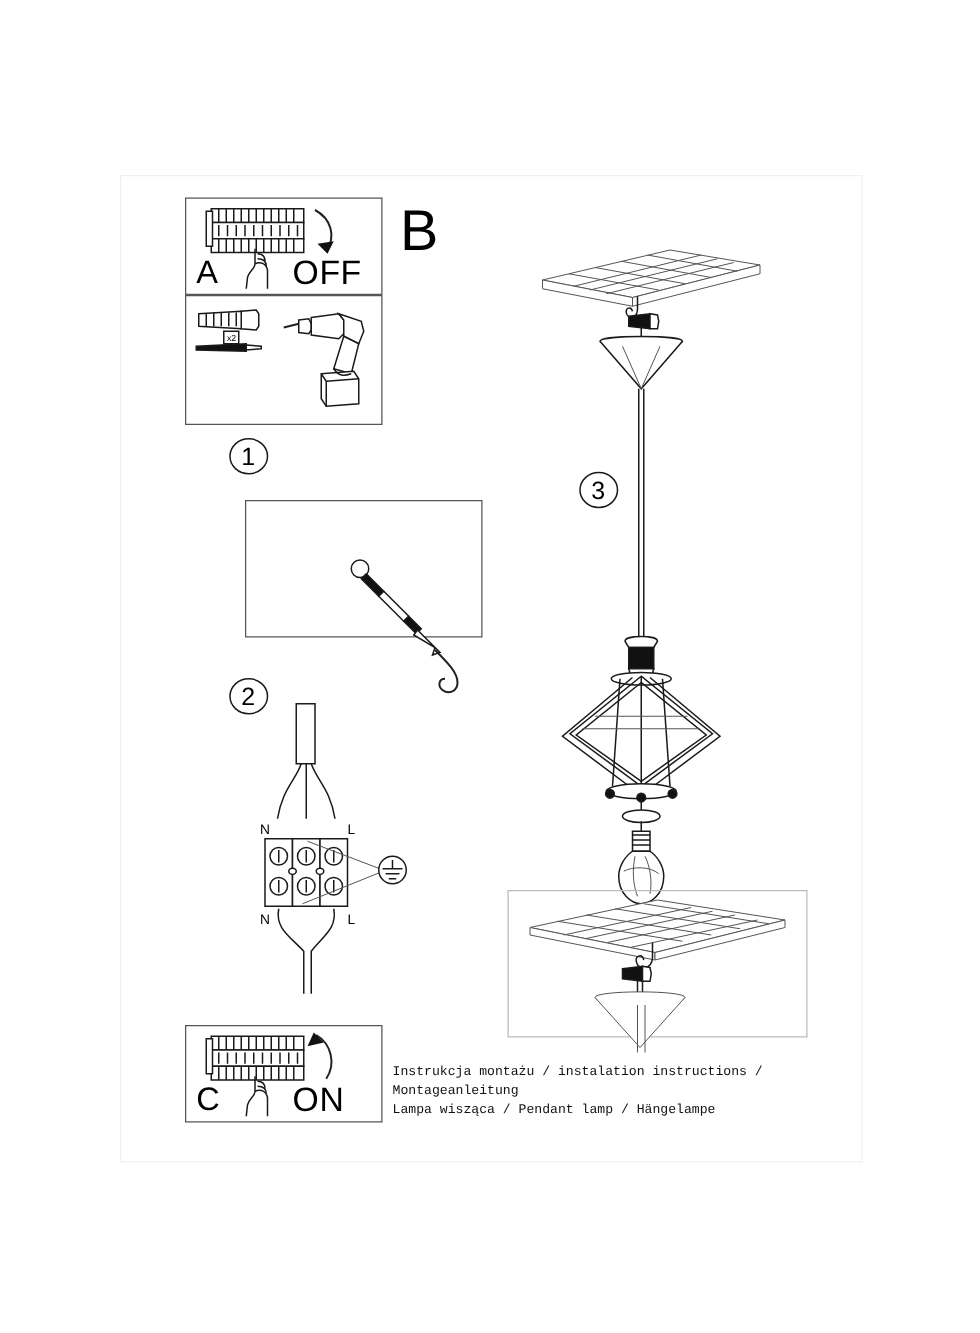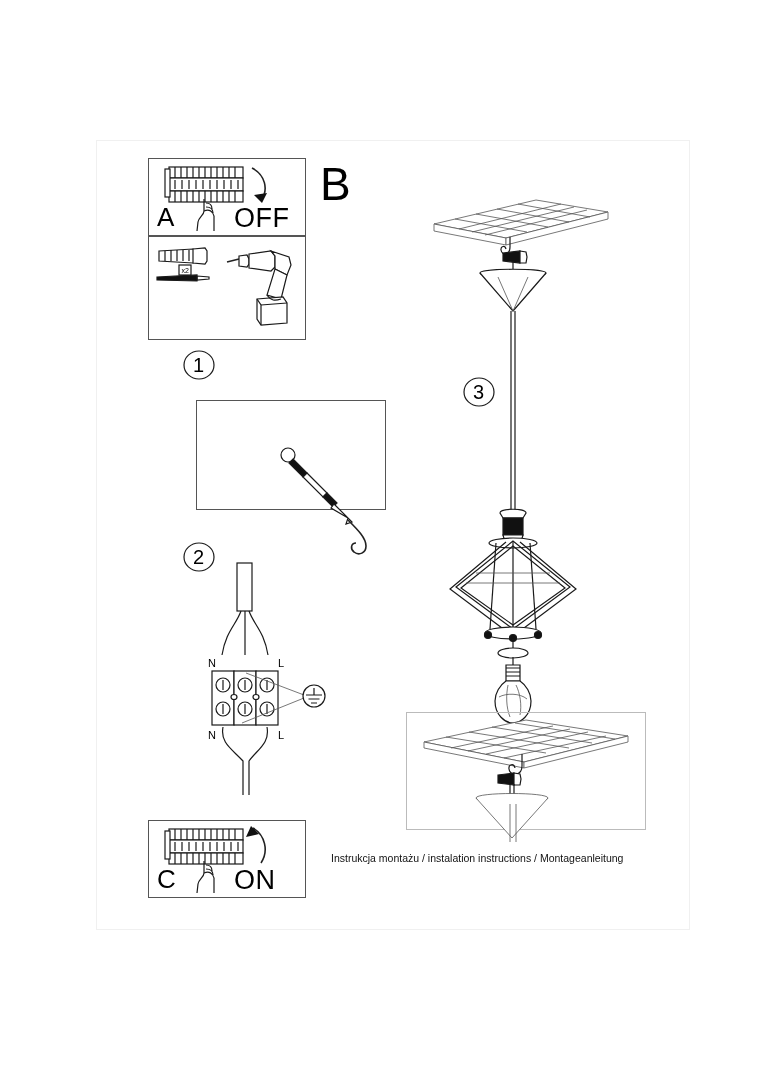--- a/index.html
+++ b/index.html
@@ -12,21 +12,21 @@
   .ln{stroke:#1a1a1a;fill:none;stroke-width:1.2;}
   .ln-thin{stroke:#555;fill:none;stroke-width:0.8;}
   .ln-med{stroke:#222;fill:none;stroke-width:1.6;}
   .fillw{fill:#ffffff;}
   .fillk{fill:#111;}
   .big-letter{font-size:46px;font-weight:400;font-family:"Liberation Sans",sans-serif;}
   .panel-letter{font-size:26px;font-family:"Liberation Sans",sans-serif;}
   .onoff{font-size:27px;font-family:"Liberation Sans",sans-serif;letter-spacing:0.5px;}
   .stepnum{font-size:20px;font-family:"Liberation Sans",sans-serif;}
   .termlabel{font-size:11px;font-family:"Liberation Sans",sans-serif;}
-  .caption{font-size:10.5px;line-height:15px;font-family:Liberation Sans, sans-serif;color:#111;margin-left:17px;}
+  .caption{font-size:10.5px;line-height:15px;font-family:Liberation Mono, monospace;color:#111;}
   .x2{font-size:7px;font-family:"Liberation Sans",sans-serif;}
 </style>
 </head>
 <body>
 
 <div class="page-border"></div>
 
 <div class="frame" style="left:148px;top:158px;width:158px;height:78px;">
   <svg width="156" height="76" viewBox="0 0 156 76">
 
@@ -333,13 +333,14 @@
     <g>
       <path class="ln-thin fillw" d="M70 86 C70 80 142 80 142 86 C142 92 70 92 70 86 Z"></path>
       <path class="ln-thin fillw" d="M70 86 L106 126 L142 86"></path>
       <path class="ln-thin" d="M104 92 L104 130 M110 92 L110 130"></path>
     </g>
   </svg>
 </div>
 
 <div style="position:absolute;left:314px;top:851px;width:330px;">
   <div class="caption">Instrukcja montażu / instalation instructions / Montageanleitung</div>
+  <div class="caption">Lampa wisząca / Pendant lamp / Hängelampe</div>
 </div>
 
 </body></html>

